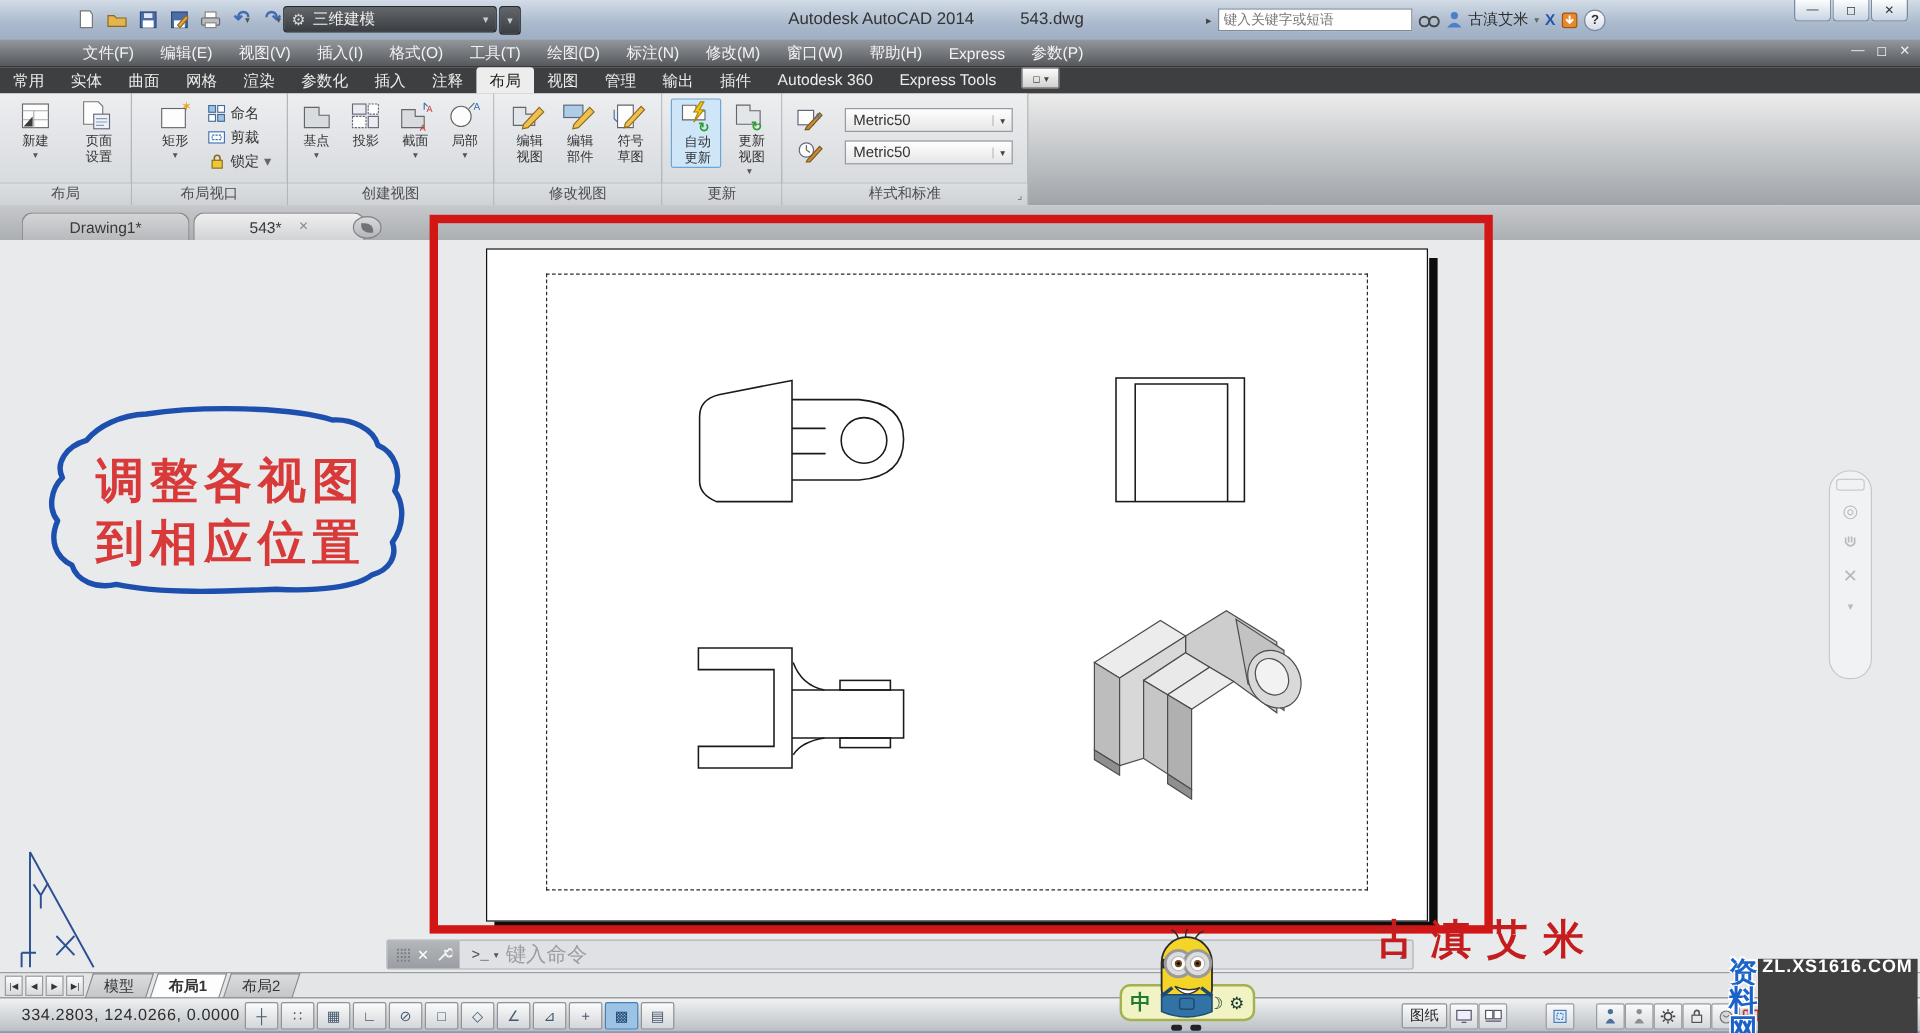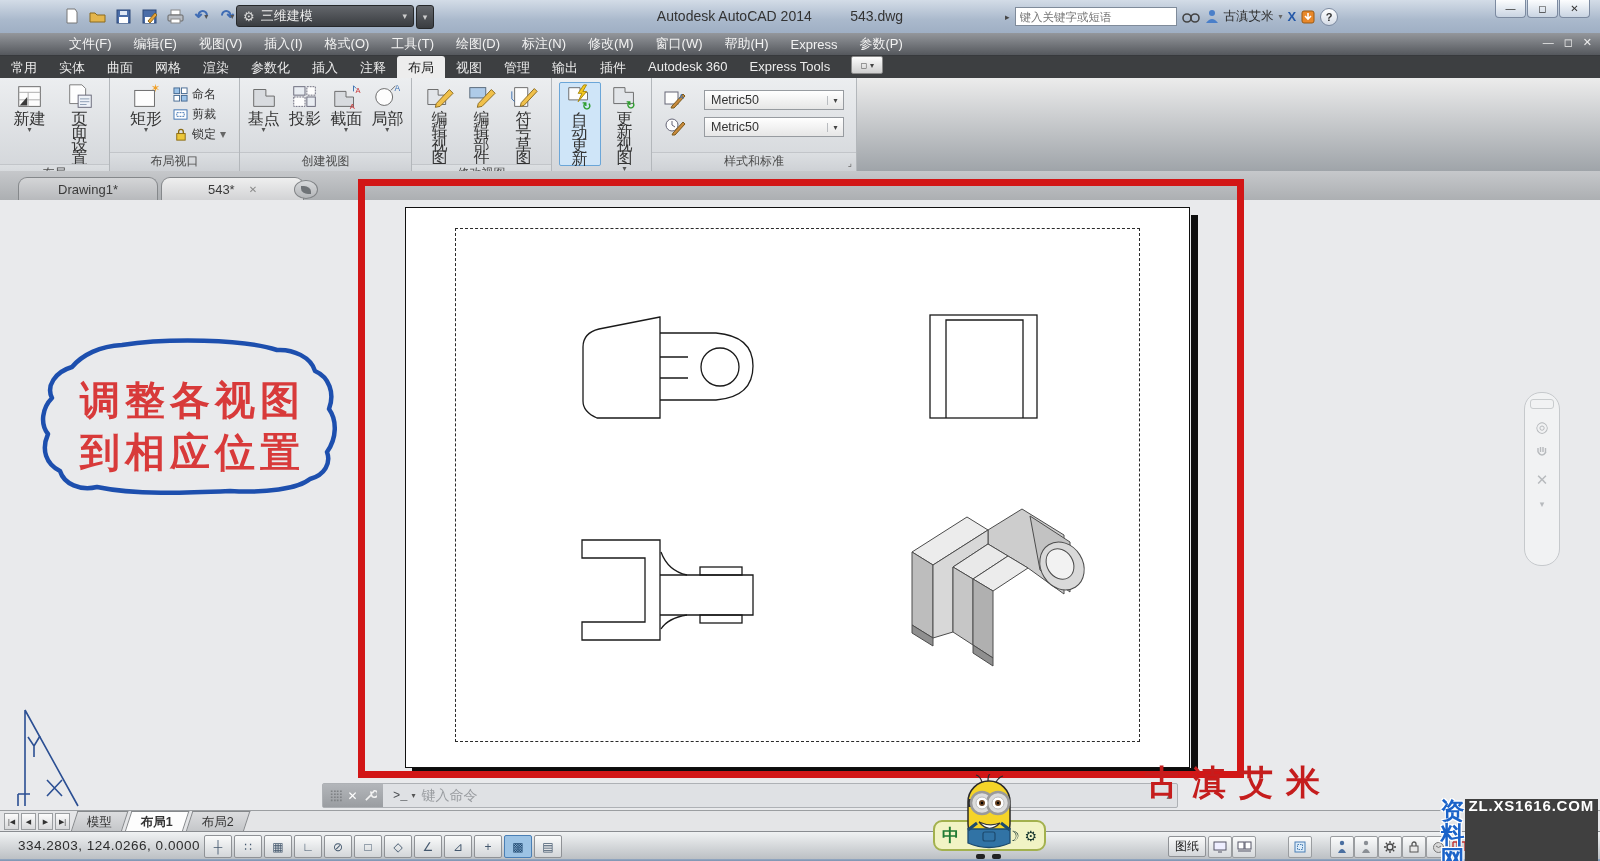--- a/index.html
+++ b/index.html
@@ -57,21 +57,21 @@
   .rbody{left:0;top:78px;width:1600px;height:93px;
     background:linear-gradient(#ececec,#9fa4a9);display:flex;}
   .panel{height:93px;background:linear-gradient(#eceef0,#d3d6da);
     border-right:1px solid #b3b7bb;display:flex;flex-direction:column;box-sizing:border-box;}
   .pcontent{flex:1;display:flex;align-items:flex-start;justify-content:center;
     gap:4px;padding:4px 5px 0 5px;}
   .plabel{height:18px;font-size:12px;color:#4c4c4c;text-align:center;line-height:17px;
     border-top:1px solid #c2c5c9;background:linear-gradient(#dcdfe2,#ced1d5);position:relative;}
   .plabel .launcher{position:absolute;right:4px;top:2px;font-size:9px;color:#666;cursor:pointer;}
   .bigbtn{display:flex;flex-direction:column;align-items:center;width:46px;cursor:pointer;}
-  .bigbtn .lbl{font-size:16px;color:#333;line-height:13px;text-align:center;word-break:break-all;}
+  .bigbtn .lbl{font-size:11px;color:#333;line-height:13px;text-align:right;word-break:break-all;}
   .bigbtn .dd{font-size:8px;color:#555;}
   .bigbtn.hl{background:#cfe5f8;border:1px solid #6ba6d8;border-radius:2px;}
   .smallcol{display:flex;flex-direction:column;gap:2px;padding-top:3px;}
   .smallbtn{display:flex;align-items:center;gap:4px;font-size:12px;color:#333;cursor:pointer;height:18px;}
   .styrow{display:flex;gap:18px;height:24px;}
   .stycol{display:flex;flex-direction:column;gap:3px;padding-top:8px;}
   .sel{width:140px;height:20px;background:linear-gradient(#fff,#e6e6e6);
     border:1px solid #979ba0;display:flex;align-items:center;box-sizing:border-box;cursor:pointer;}
   .sel .v{flex:1;font-size:12.5px;color:#333;padding-left:6px;}
   .sel .dd{width:15px;text-align:center;border-left:1px solid #b9bcc0;font-size:8px;color:#444;}
@@ -106,21 +106,21 @@
   .navbar .topstrip{width:22px;height:8px;border:1px solid #c9ccce;border-radius:3px;}
   
   .cmdbar{left:322px;top:783px;width:856px;height:25px;background:rgba(222,224,227,.93);
     border:1px solid #aeb1b5;border-radius:2px;z-index:6;display:flex;align-items:center;box-sizing:border-box;}
   .cmdleft{width:60px;height:100%;background:linear-gradient(#b3b6ba,#9a9da1);
     display:flex;align-items:center;justify-content:space-evenly;color:#f2f2f2;}
   .cmdleft .grip{font-size:11px;color:#7e8計184;letter-spacing:-2px;color:#7e8184;}
   .cmdleft .x{font-size:12px;color:#fff;cursor:pointer;}
   .prompt{font-size:12px;color:#4a4d50;font-family:"Liberation Mono",monospace;margin-left:10px;cursor:pointer;}
   .cmd-dd{font-size:8px;color:#555;margin:0 6px 0 4px;}
-  .cmdtext{font-size:14px;color:#9a9da1;}
+  .cmdtext{font-size:17px;color:#9a9da1;}
   .cmd-exp{margin-left:auto;margin-right:6px;font-size:9px;color:#777;cursor:pointer;}
   
   .ltabrow{left:0;top:810px;width:1600px;height:21px;background:#e4e5e7;
     border-top:1px solid #9b9ea1;display:flex;align-items:stretch;z-index:6;}
   .lnav{display:flex;align-items:center;padding:0 4px;gap:2px;}
   .lnav .nb{width:13px;height:15px;background:linear-gradient(#fbfbfb,#d8d9db);border:1px solid #9a9da0;
     font-size:7px;color:#333;display:flex;align-items:center;justify-content:center;cursor:pointer;}
   .ltab{transform:skewX(-18deg);border:1px solid #85888b;border-bottom:none;
     background:linear-gradient(#dcdddf,#c3c5c8);margin-right:3px;padding:0 12px;
     display:flex;align-items:center;cursor:pointer;}

